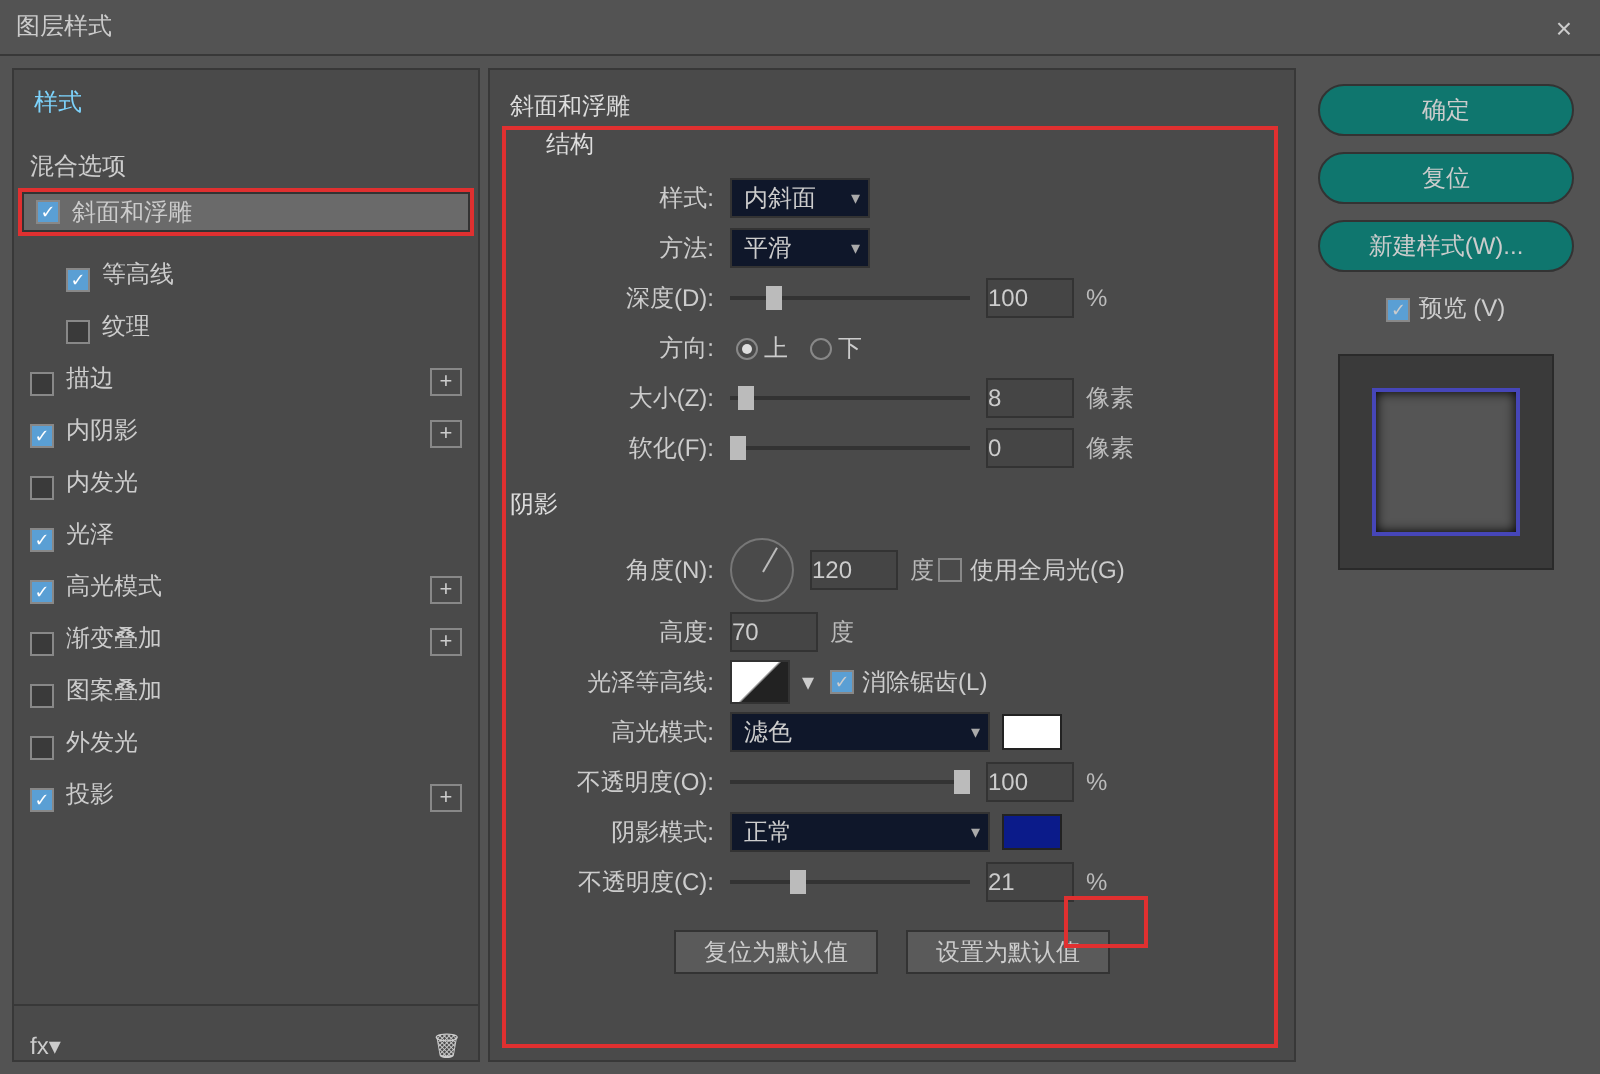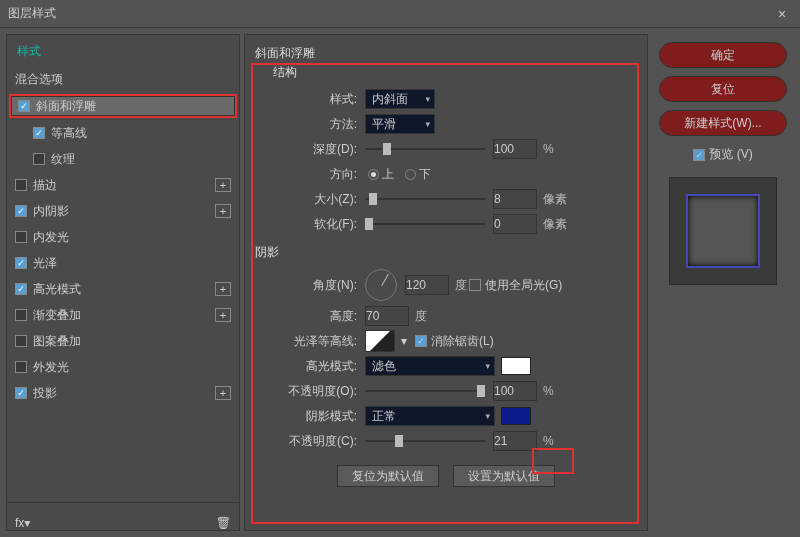--- a/index.html
+++ b/index.html
@@ -3,23 +3,23 @@
 <meta charset="utf-8">
 <style>
 *{box-sizing:border-box;margin:0;padding:0;font-family:"Microsoft YaHei",sans-serif;font-size:12px;color:#ccc}
 body{background:#535353;width:800px;height:537px;overflow:hidden}
 .titlebar{height:28px;background:#535353;border-bottom:1px solid #383838;display:flex;align-items:center;padding:0 8px}
 .titlebar .title{flex:1}
 .titlebar .close{width:20px;height:20px;display:flex;align-items:center;justify-content:center;font-size:14px}
 .body{display:flex;height:509px;padding:6px;gap:4px;background:#535353}
 .panel{background:#4a4a4a;border:1px solid #383838}
 .left{width:234px;display:flex;flex-direction:column;position:relative}
-.left-head{padding:8px 10px 6px;color:#14b8a6}
+.left-head{padding:8px 10px 6px;color:#7dd3fc}
 .style-list{flex:1;overflow:hidden}
-.row{display:flex;align-items:center;height:26px;padding:0 8px;gap:6px}
+.row{display:flex;align-items:flex-end;height:26px;padding:0 8px;gap:6px}
 .row .chk{width:12px;height:12px;border:1px solid #888;background:#3a3a3a;display:flex;align-items:center;justify-content:center;font-size:9px;color:#fff}
 .row .chk.on{background:#5a9fd4}
 .row .lbl{flex:1}
 .row .add{width:16px;height:14px;border:1px solid #888;display:flex;align-items:center;justify-content:center;font-size:11px;color:#ccc}
 .row.sel{background:#6a6a6a}
 .row.indent{padding-left:26px}
 .hilite{border:2px solid #e03030;margin:2px}
 .left-foot{height:28px;border-top:1px solid #383838;display:flex;align-items:flex-end;padding:0 8px;color:#aaa}
 .left-foot .sp{flex:1}
 .mid{flex:1;position:relative;padding:6px 10px}
@@ -37,21 +37,21 @@
 .num{width:44px;height:20px;background:#454545;border:1px solid #333;line-height:18px}
 .unit{margin-left:6px;color:#bbb}
 .swatch{width:30px;height:18px;border:1px solid #222;margin-left:6px}
 .angle{width:32px;height:32px;border:1px solid #777;border-radius:50%;margin-right:8px;position:relative}
 .angle::after{content:"";position:absolute;width:1px;height:14px;background:#bbb;left:15px;top:2px;transform-origin:bottom;transform:rotate(30deg)}
 .contour{width:30px;height:22px;background:linear-gradient(135deg,#fff 48%,#222 52%);border:1px solid #333;margin-right:6px}
 .btnrow{display:flex;gap:14px;justify-content:center;margin-top:12px}
 .btn2{background:#5a5a5a;border:1px solid #333;padding:4px 14px;height:22px;display:flex;align-items:center}
 .redbox{position:absolute;border:2px solid #e03030;pointer-events:none}
 .right{width:142px;padding:8px 4px;display:flex;flex-direction:column;align-items:center;gap:8px;background:transparent;border:none}
-.rbtn{width:128px;height:26px;background:#7f1d1d;border:1px solid #333;border-radius:13px;display:flex;align-items:center;justify-content:center}
+.rbtn{width:128px;height:26px;background:#0f766e;border:1px solid #333;border-radius:13px;display:flex;align-items:center;justify-content:center}
 .prev-lab{display:flex;align-items:center;gap:4px;margin-top:2px}
 .preview{width:108px;height:108px;background:#3a3a3a;border:1px solid #2a2a2a;margin-top:6px;display:flex;align-items:center;justify-content:center}
 .preview .sq{width:74px;height:74px;background:#555;border:2px solid #4646b8;box-shadow:inset 0 0 6px #000}
 </style>
 </head>
 <body>
 
 <div class="titlebar">
   <span class="title">图层样式</span>
   <span class="close">×</span>

